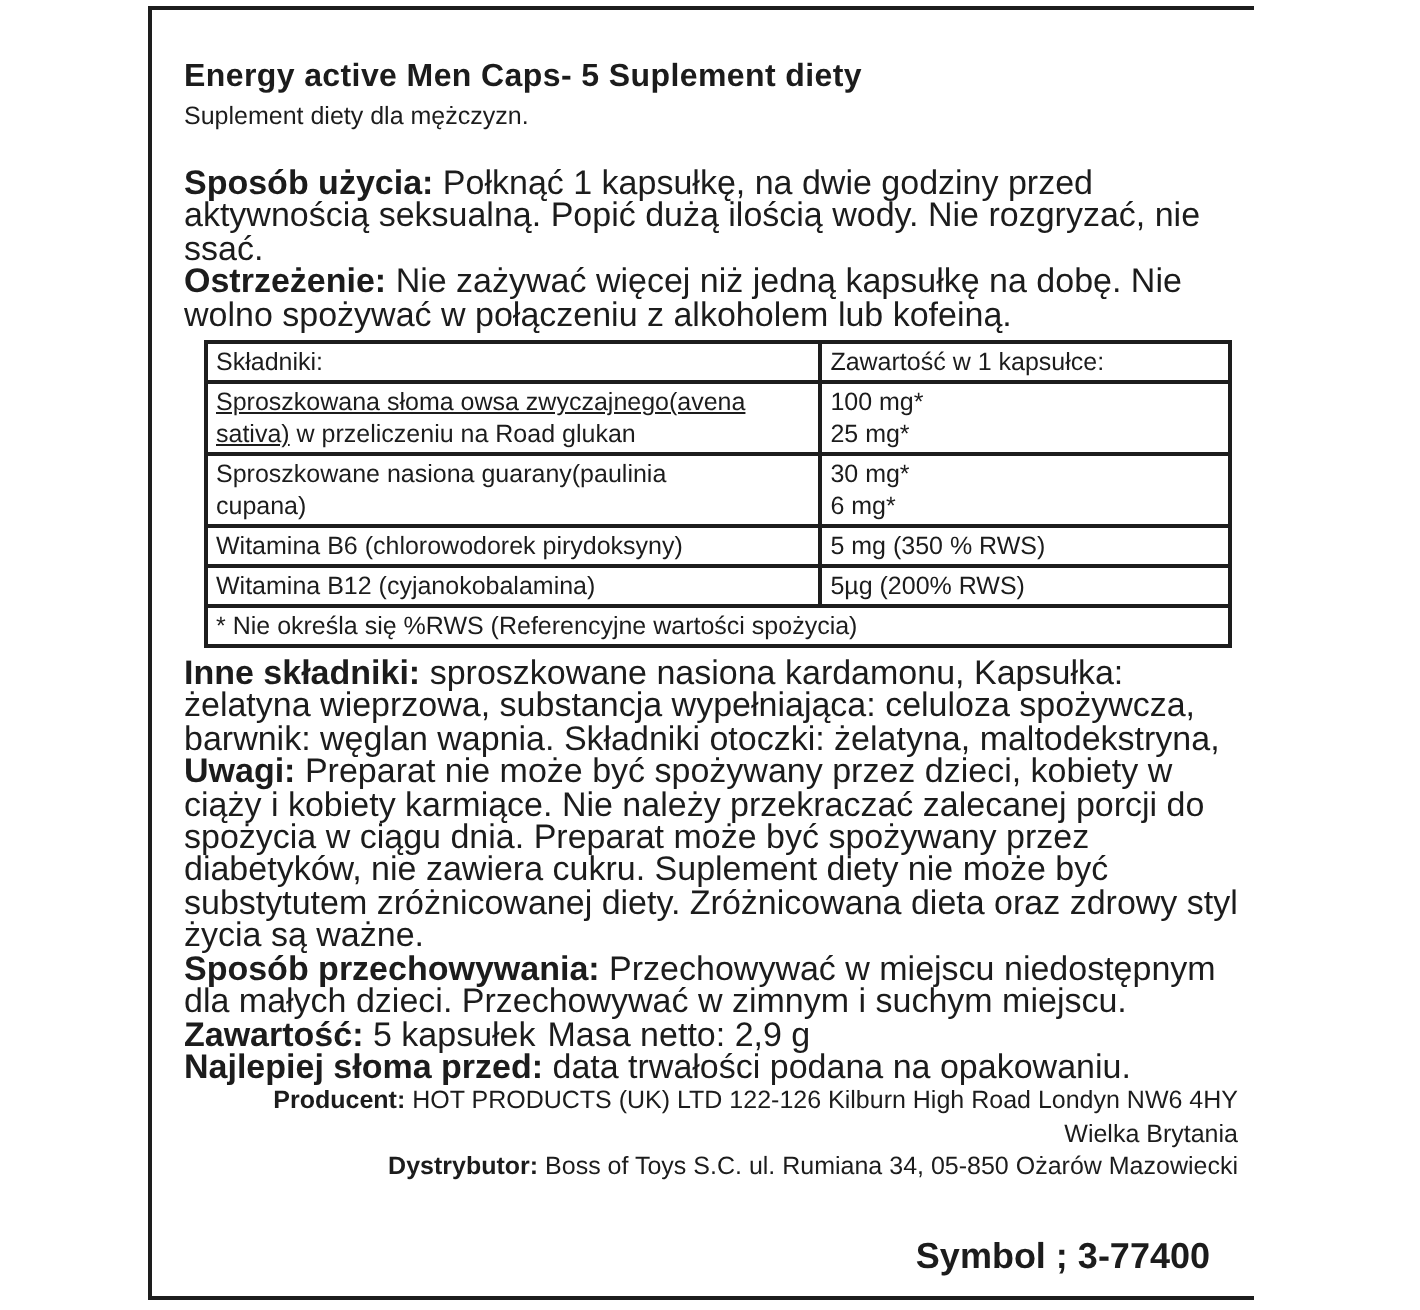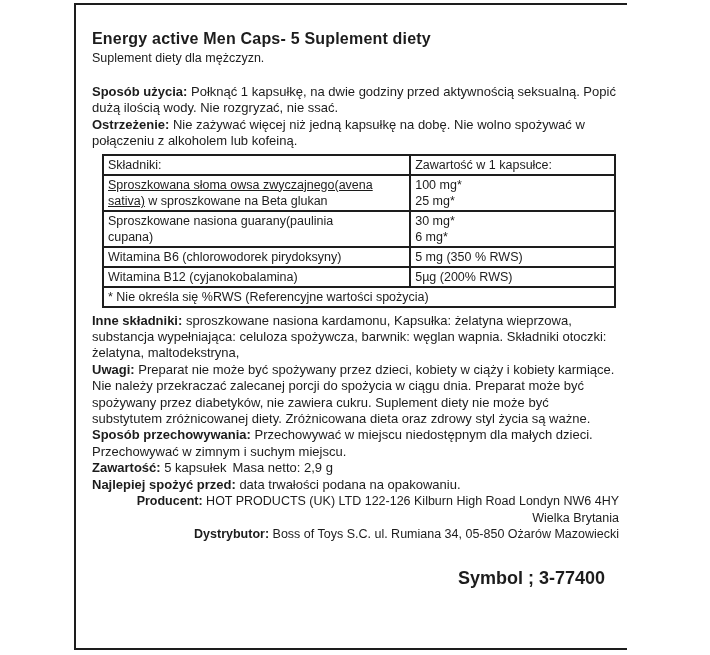--- a/index.html
+++ b/index.html
@@ -33,21 +33,21 @@
     font-size: 16px;
     font-weight: bold;
     margin: 0 0 3px 0;
     letter-spacing: 0.2px;
   }
   .subtitle {
     font-size: 12.5px;
     margin: 0 0 19px 0;
   }
   .para {
-    font-size: 13px;
+    font-size: 17px;
     line-height: 16.4px;
     margin: 0;
   }
   .para b { font-weight: bold; }
   .gap-above { }
   table.ingredients {
     border-collapse: collapse;
     width: 514px;
     margin: 4px 0 5px 10px;
     table-layout: fixed;
@@ -106,21 +106,21 @@
       <colgroup>
           <col class="c1">
           <col class="c2">
         </colgroup>
       <tbody>
         <tr>
           <th>Składniki:</th>
           <th>Zawartość w 1 kapsułce:</th>
         </tr>
         <tr>
-          <td><span class="ital-u">Sproszkowana słoma owsa zwyczajnego(avena sativa)</span><span> w sproszkowane na Beta glukan</span></td>
+          <td><span class="ital-u">Sproszkowana słoma owsa zwyczajnego(avena sativa)</span><span> w przeliczeniu na Road glukan</span></td>
           <td>
             <div>100 mg*</div>
             <div>25 mg*</div>
           </td>
         </tr>
         <tr>
           <td><span class="wrap-narrow">Sproszkowane nasiona guarany(paulinia cupana)</span></td>
           <td>
             <div>30 mg*</div>
             <div>6 mg*</div>
@@ -141,21 +141,21 @@
     </table>
 
     <p class="para"><b>Inne składniki:</b> <span>sproszkowane nasiona kardamonu, Kapsułka: żelatyna wieprzowa, substancja wypełniająca: celuloza spożywcza, barwnik: węglan wapnia. Składniki otoczki: żelatyna, maltodekstryna,</span></p>
 
     <p class="para gap-above"><b>Uwagi:</b> <span>Preparat nie może być spożywany przez dzieci, kobiety w ciąży i kobiety karmiące. Nie należy przekraczać zalecanej porcji do spożycia w ciągu dnia. Preparat może być spożywany przez diabetyków, nie zawiera cukru. Suplement diety nie może być substytutem zróżnicowanej diety. Zróżnicowana dieta oraz zdrowy styl życia są ważne.</span></p>
 
     <p class="para gap-above"><b>Sposób przechowywania:</b> <span>Przechowywać w miejscu niedostępnym dla małych dzieci. Przechowywać w zimnym i suchym miejscu.</span></p>
 
     <p class="para gap-above"><b>Zawartość:</b> <span>5 kapsułek</span><span class="inline-gap"></span><span>Masa netto: 2,9 g</span></p>
 
-    <p class="para gap-above"><b>Najlepiej spożyć przed:</b> <span>data trwałości podana na opakowaniu.</span></p>
+    <p class="para gap-above"><b>Najlepiej słoma przed:</b> <span>data trwałości podana na opakowaniu.</span></p>
 
 
     <div class="producer-block">
       <div><b>Producent:</b> <span>HOT PRODUCTS (UK) LTD 122-126 Kilburn High Road Londyn NW6 4HY</span></div>
       <div>Wielka Brytania</div>
       <div><b>Dystrybutor:</b> <span>Boss of Toys S.C. ul. Rumiana 34, 05-850 Ożarów Mazowiecki</span></div>
     </div>
 
     <div class="symbol-line">Symbol ; 3-77400</div>
 

